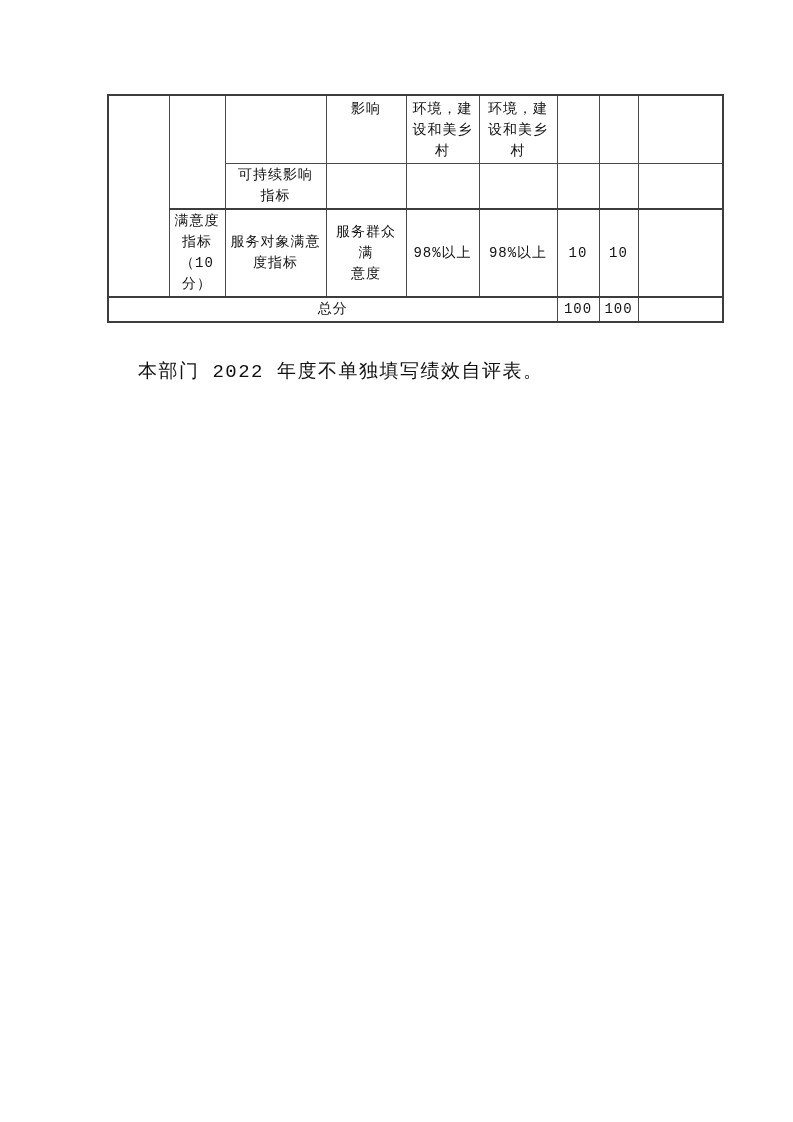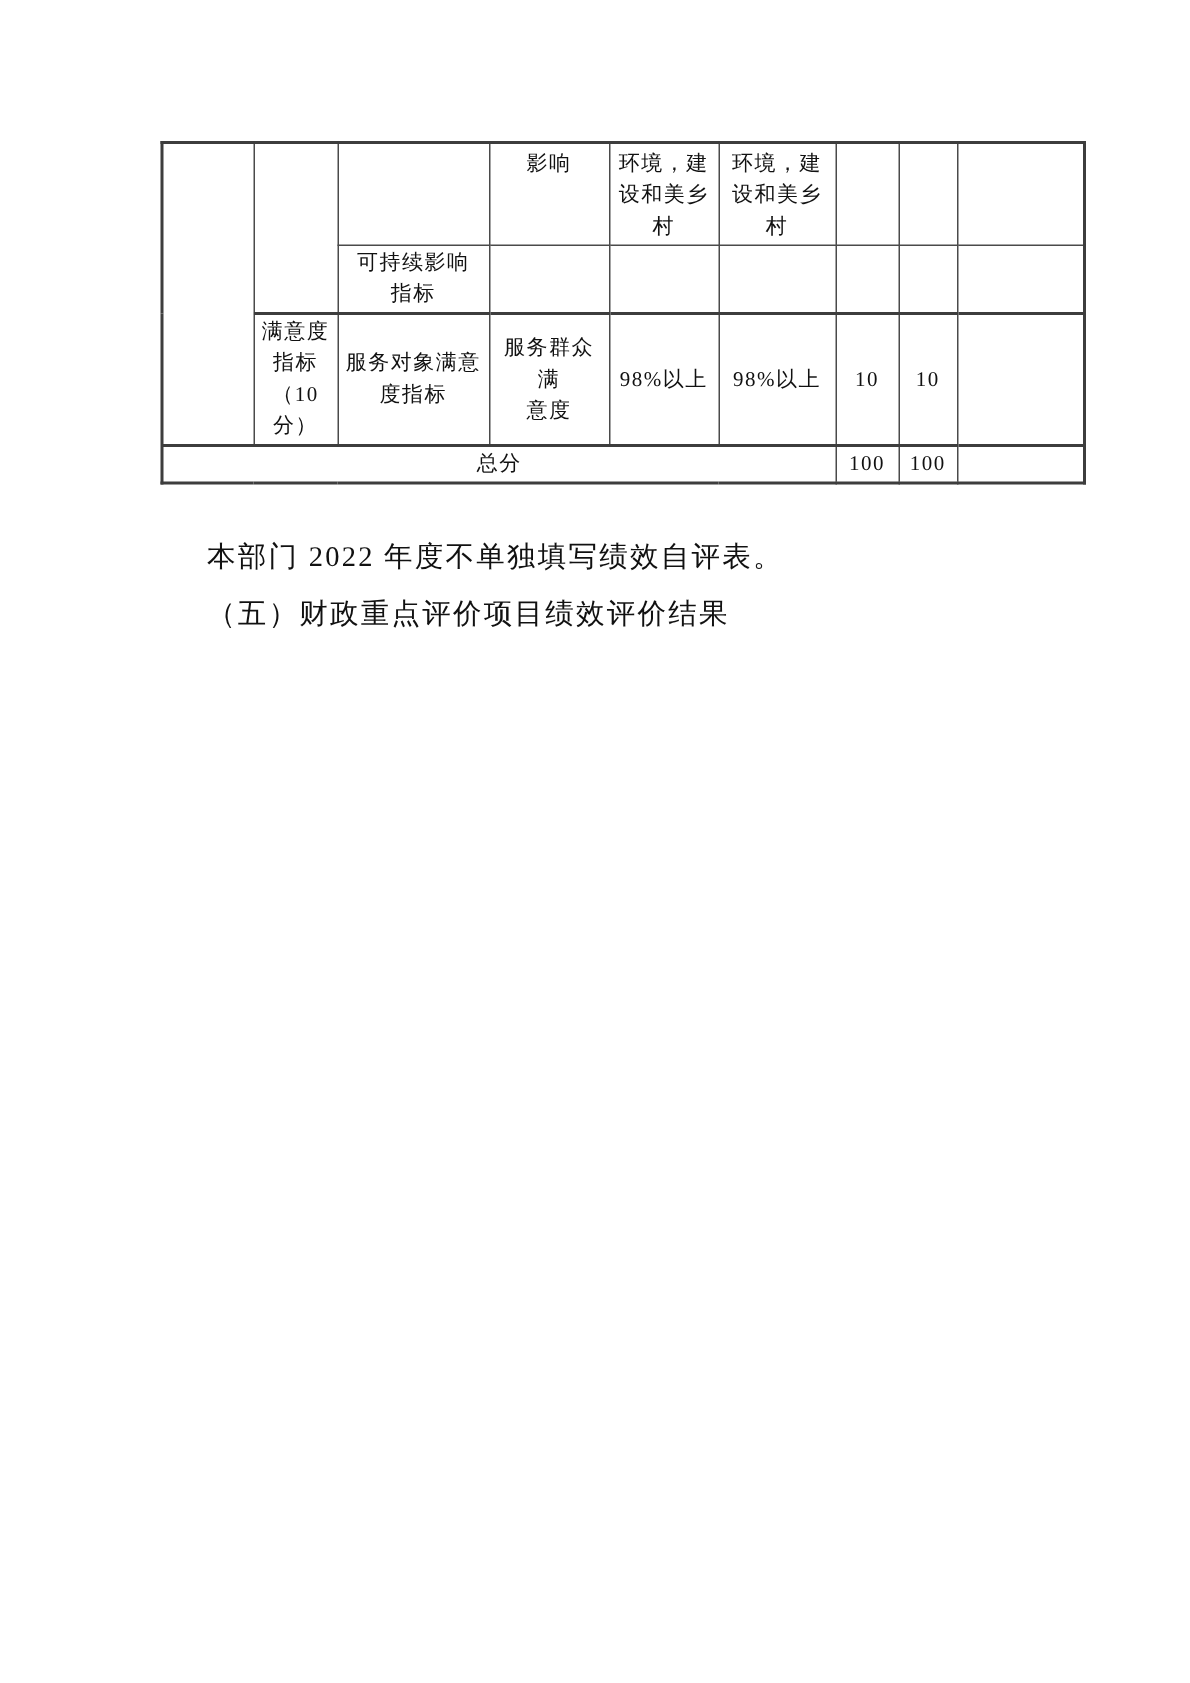--- a/index.html
+++ b/index.html
@@ -6,21 +6,21 @@
     margin: 0;
     padding: 0;
     background: #ffffff;
   }
   .page {
     position: relative;
     width: 793px;
     height: 944px;
     background: #ffffff;
     overflow: hidden;
-    font-family: Liberation Serif, serif;
+    font-family: Liberation Mono, monospace;
     color: #111111;
   }
   table.score-table {
     position: absolute;
     left: 107px;
     top: 94px;
     width: 615px;
     border-collapse: collapse;
     table-layout: fixed;
     border: 2px solid #3d3d3d;
@@ -125,16 +125,15 @@
       <td colspan="6">总分</td>
       <td>100</td>
       <td>100</td>
       <td></td>
     </tr>
   </tbody>
     </table>
 
   <div class="body-text">
     <p>本部门 2022 年度不单独填写绩效自评表。</p>
-    <p>（五）财政重点评价项目绩效评价结果</p>
   </div>
 
 </div>
 
 </body></html>

